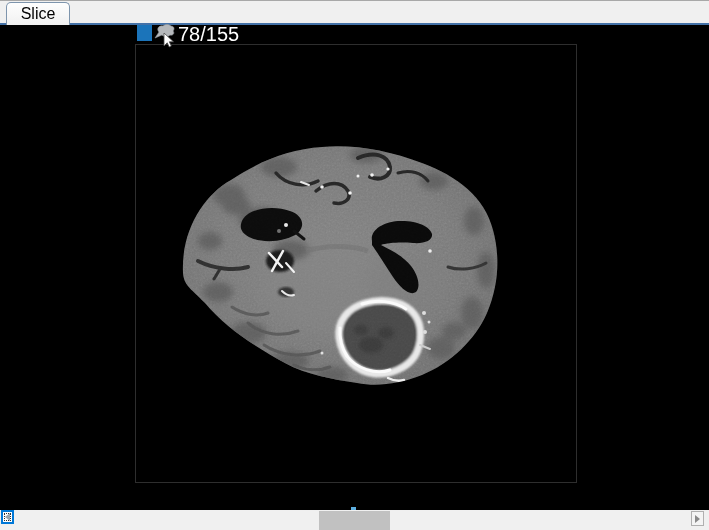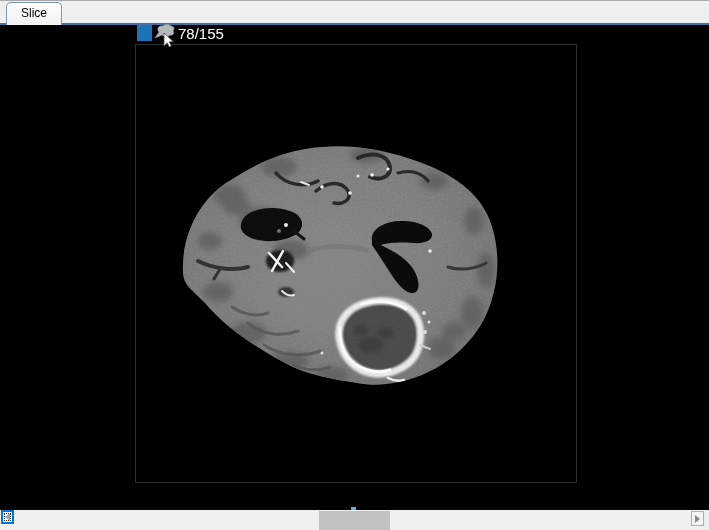--- a/index.html
+++ b/index.html
@@ -3,32 +3,32 @@
 <meta charset="utf-8">
 <style>
   html,body{margin:0;padding:0;background:#888;}
   #app{position:relative;width:709px;height:530px;background:#000;overflow:hidden;
        font-family:"Liberation Sans",sans-serif;}
 
   
   .tab-bar{position:absolute;left:0;top:0;width:709px;height:23px;background:#f0f0f0;
            border-top:1px solid #a8a8a8;box-sizing:border-box;z-index:2;}
   .pane-line{position:absolute;left:0;top:23px;width:709px;height:2px;background:#4472a8;z-index:2;}
-  .tab{position:absolute;left:6px;top:2px;width:56px;height:23px;box-sizing:border-box;
+  .tab{position:absolute;left:6px;top:2px;width:64px;height:23px;box-sizing:border-box;
        background:linear-gradient(#fefefe,#f1f1f1);border:1px solid #7e95ad;border-bottom:none;
-       border-radius:5px 5px 0 0;z-index:3;text-align:center;font-size:12px;color:#000;
+       border-radius:5px 5px 0 0;z-index:3;text-align:center;font-size:16px;color:#000;
        line-height:21px;cursor:default;}
 
   
   .frame{position:absolute;left:135px;top:44px;width:440px;height:437px;
          border:1px solid #2e2e2e;background:#000;}
   .frame svg{display:block;}
   .swatch{position:absolute;left:137px;top:25px;width:15px;height:16px;background:#1b74ba;}
   .pinbtn{position:absolute;left:152px;top:23px;width:26px;height:26px;z-index:4;}
-  .counter{position:absolute;left:178px;top:26px;color:#fff;font-size:15px;line-height:16px;z-index:4;}
+  .counter{position:absolute;left:178px;top:26px;color:#fff;font-size:20px;line-height:16px;z-index:4;}
 
   
   .tick{position:absolute;left:351px;top:507px;width:5px;height:3px;background:#5dafe0;}
   .scrollbar{position:absolute;left:0;top:510px;width:709px;height:20px;background:#f0f0f0;}
   .sb-left{position:absolute;left:1px;top:0;width:13px;height:14px;background:#fff;
            border:2px solid #0078d7;outline:1px dotted #333;outline-offset:-4px;
            display:flex;align-items:center;justify-content:center;padding:0;}
   .sb-thumb{position:absolute;left:319px;top:1px;width:71px;height:19px;background:#c1c1c1;}
   .sb-right{position:absolute;left:691px;top:1px;width:13px;height:15px;background:#f4f4f4;
             border:1px solid #b0b0b0;display:flex;align-items:center;justify-content:center;padding:0;}

